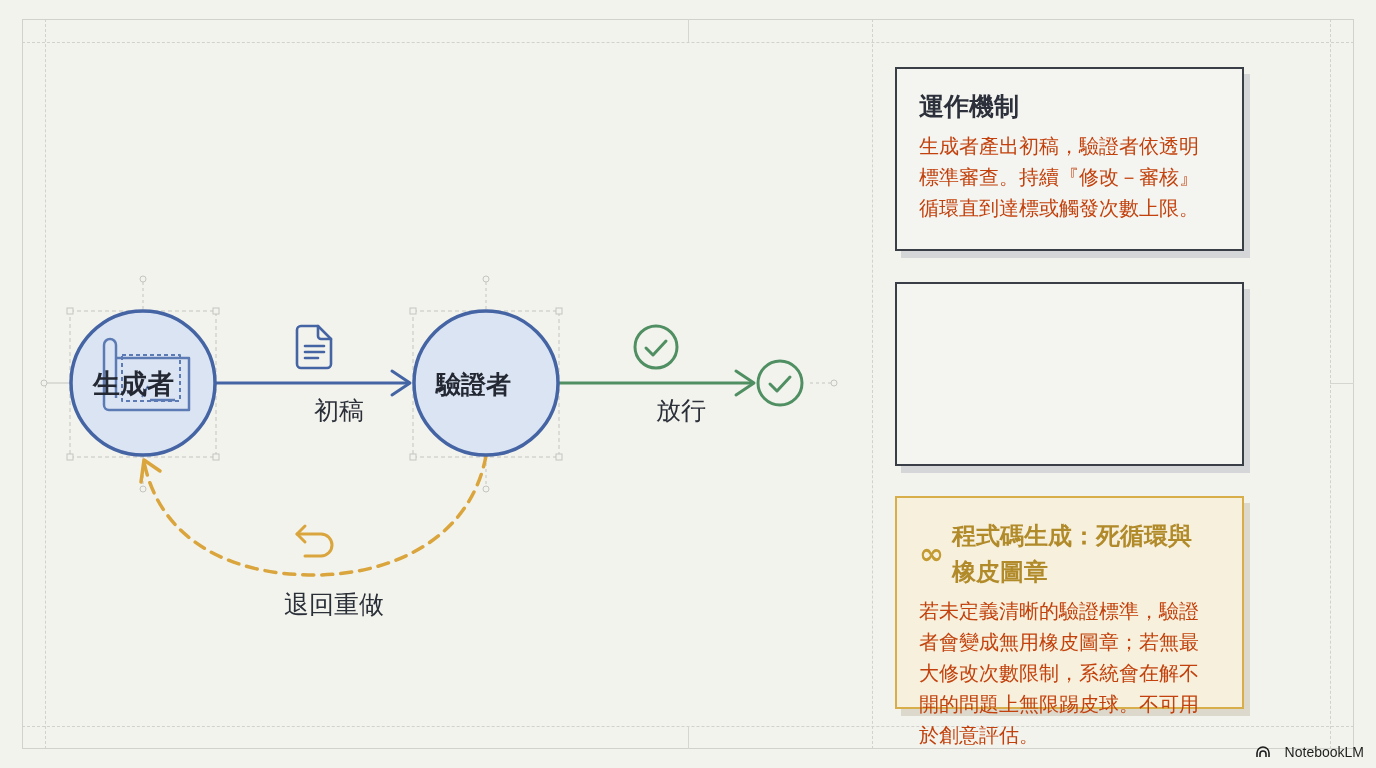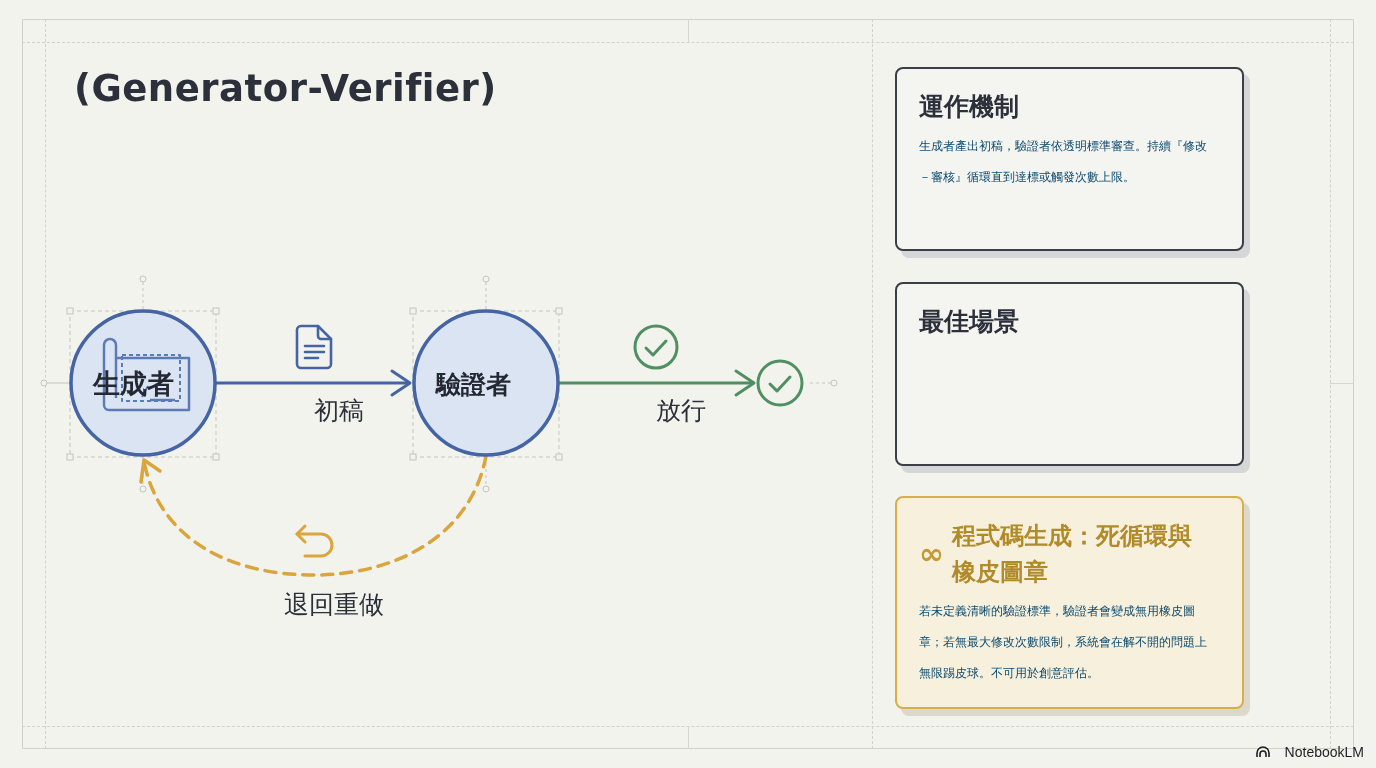--- a/index.html
+++ b/index.html
@@ -33,27 +33,27 @@
       position: absolute; font-weight: bold; font-size: 25px; color: #232833;
       text-align: left; white-space: nowrap;
     }
     .edge-label {
       position: absolute; font-size: 25px; color: #2a2f38; white-space: nowrap; text-align: right;
     }
 
     
     .card {
       position: absolute; left: 895px; width: 349px;
-      border: 2.5px solid #3a3f47; border-radius: 8px;
+      border: 2.5px solid #3a3f47; border-radius: 0;
       background: #f4f4f0;
       box-shadow: 6px 7px 0 #d5d6d8;
       padding: 20px 32px 16px 22px;
     }
     .card-title { font-size: 25px; font-weight: bold; color: #2b303a; line-height: 36px; margin-bottom: 6px; }
-    .card-body { font-size: 12px; line-height: 31px; color: #0c4a6e; }
+    .card-body { font-size: 20px; line-height: 31px; color: #c2410c; }
     .card.warn {
       border-color: #d8ae4a; background: #f7f0dc;
       box-shadow: 6px 7px 0 #dcd8cc;
     }
     .card.warn .card-title { color: #b18a2a; display: flex; align-items: center; gap: 8px; font-size: 24px; }
     .infinity { font-size: 30px; color: #c49a32; font-weight: bold; line-height: 30px; }
 
     .brand {
       position: absolute; right: 12px; bottom: 8px;
       font-size: 14px; color: #1e1e1e; display: flex; align-items: center; gap: 15px;
@@ -67,21 +67,20 @@
 <div class="hline dash-h" style="left:22px; top:42px; width:1332px;"></div>
 <div class="hline dash-h" style="left:22px; top:726px; width:1332px;"></div>
 <div class="vline dash-v" style="left:45px; top:19px; height:730px;"></div>
 <div class="vline solid-v" style="left:688px; top:19px; height:23px;"></div>
 <div class="vline solid-v" style="left:688px; top:726px; height:23px;"></div>
 <div class="vline dash-v" style="left:872px; top:19px; height:730px;"></div>
 <div class="vline dash-v" style="left:1330px; top:19px; height:730px;"></div>
 <div class="hline" style="left:1330px; top:383px; width:24px; border-top:1px solid #d6d6d0;"></div>
 
 <div class="title">
-  <div>(Generator-Verifier)</div>
 </div>
 
 <svg id="diagram" width="880" height="768" viewBox="0 0 880 768">
 
   <g stroke="#c4c4c0" fill="#f3f3ee" stroke-width="1">
     <rect x="70" y="311" width="146" height="146" fill="none" stroke-dasharray="4 3"></rect>
     <line x1="143" y1="282" x2="143" y2="311" stroke-dasharray="3 3"></line>
     <circle cx="143" cy="279" r="3"></circle>
     <line x1="143" y1="457" x2="143" y2="486" stroke-dasharray="3 3"></line>
     <circle cx="143" cy="489" r="3"></circle>
@@ -164,21 +163,20 @@
 <div class="edge-label" style="left:264px; top:394px; width:100px;">初稿</div>
 <div class="edge-label" style="left:606px; top:394px; width:100px;">放行</div>
 <div class="edge-label" style="left:244px; top:588px; width:140px;">退回重做</div>
 
 <div class="card" style="top:67px; height:184px;">
   <div class="card-title">運作機制</div>
   <div class="card-body">生成者產出初稿，驗證者依透明標準審查。持續『修改－審核』循環直到達標或觸發次數上限。</div>
 </div>
 
 <div class="card" style="top:282px; height:184px;">
-  <div class="card-title">最佳場景</div>
 </div>
 
 <div class="card warn" style="top:496px; height:213px;">
   <div class="card-title">
     <span class="infinity">∞</span>
     <span>程式碼生成：死循環與橡皮圖章</span>
   </div>
   <div class="card-body">若未定義清晰的驗證標準，驗證者會變成無用橡皮圖章；若無最大修改次數限制，系統會在解不開的問題上無限踢皮球。不可用於創意評估。</div>
 </div>
 

